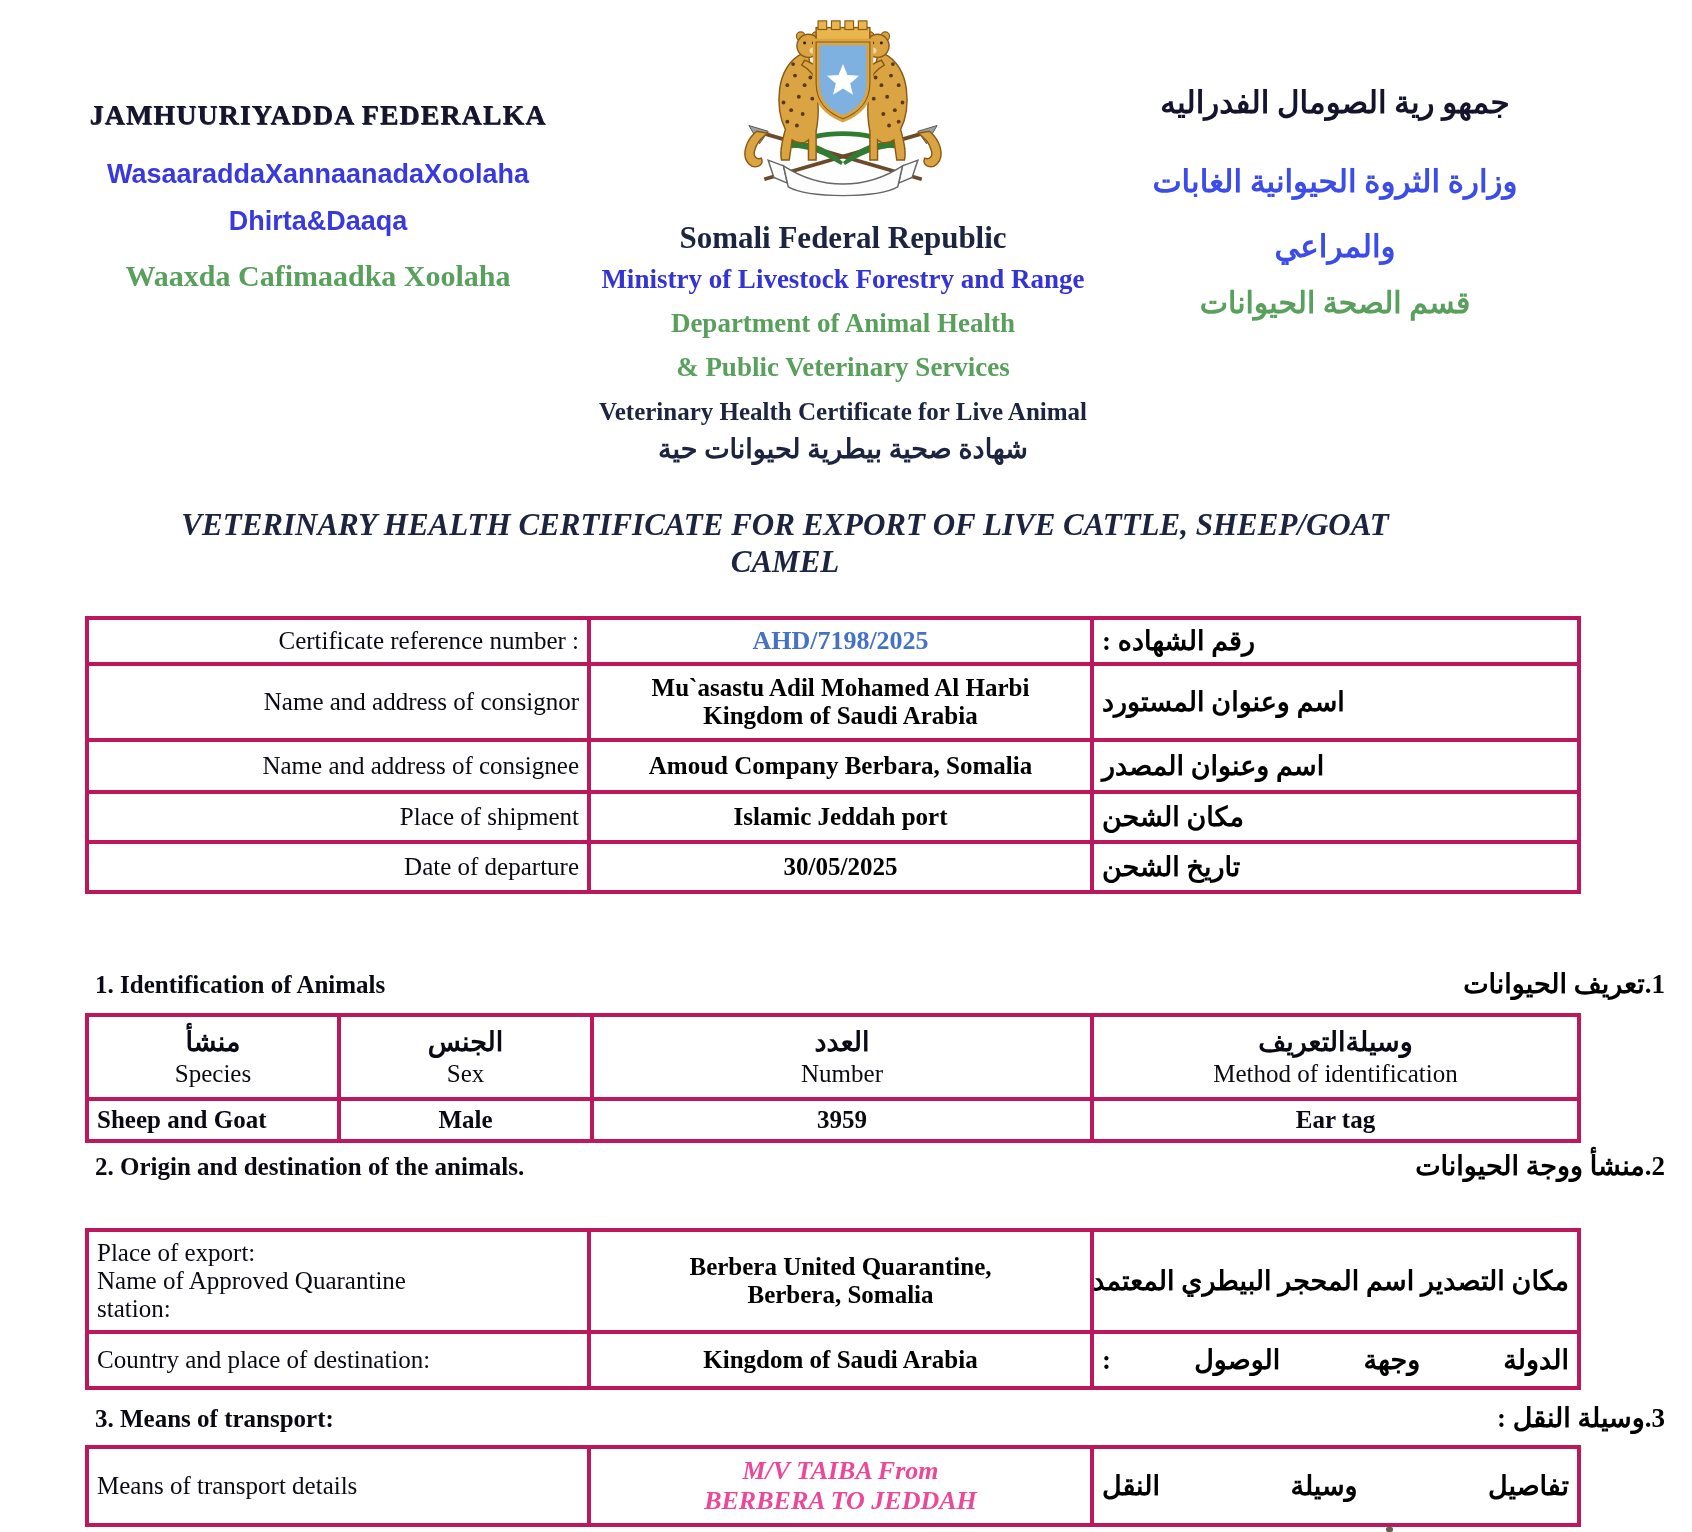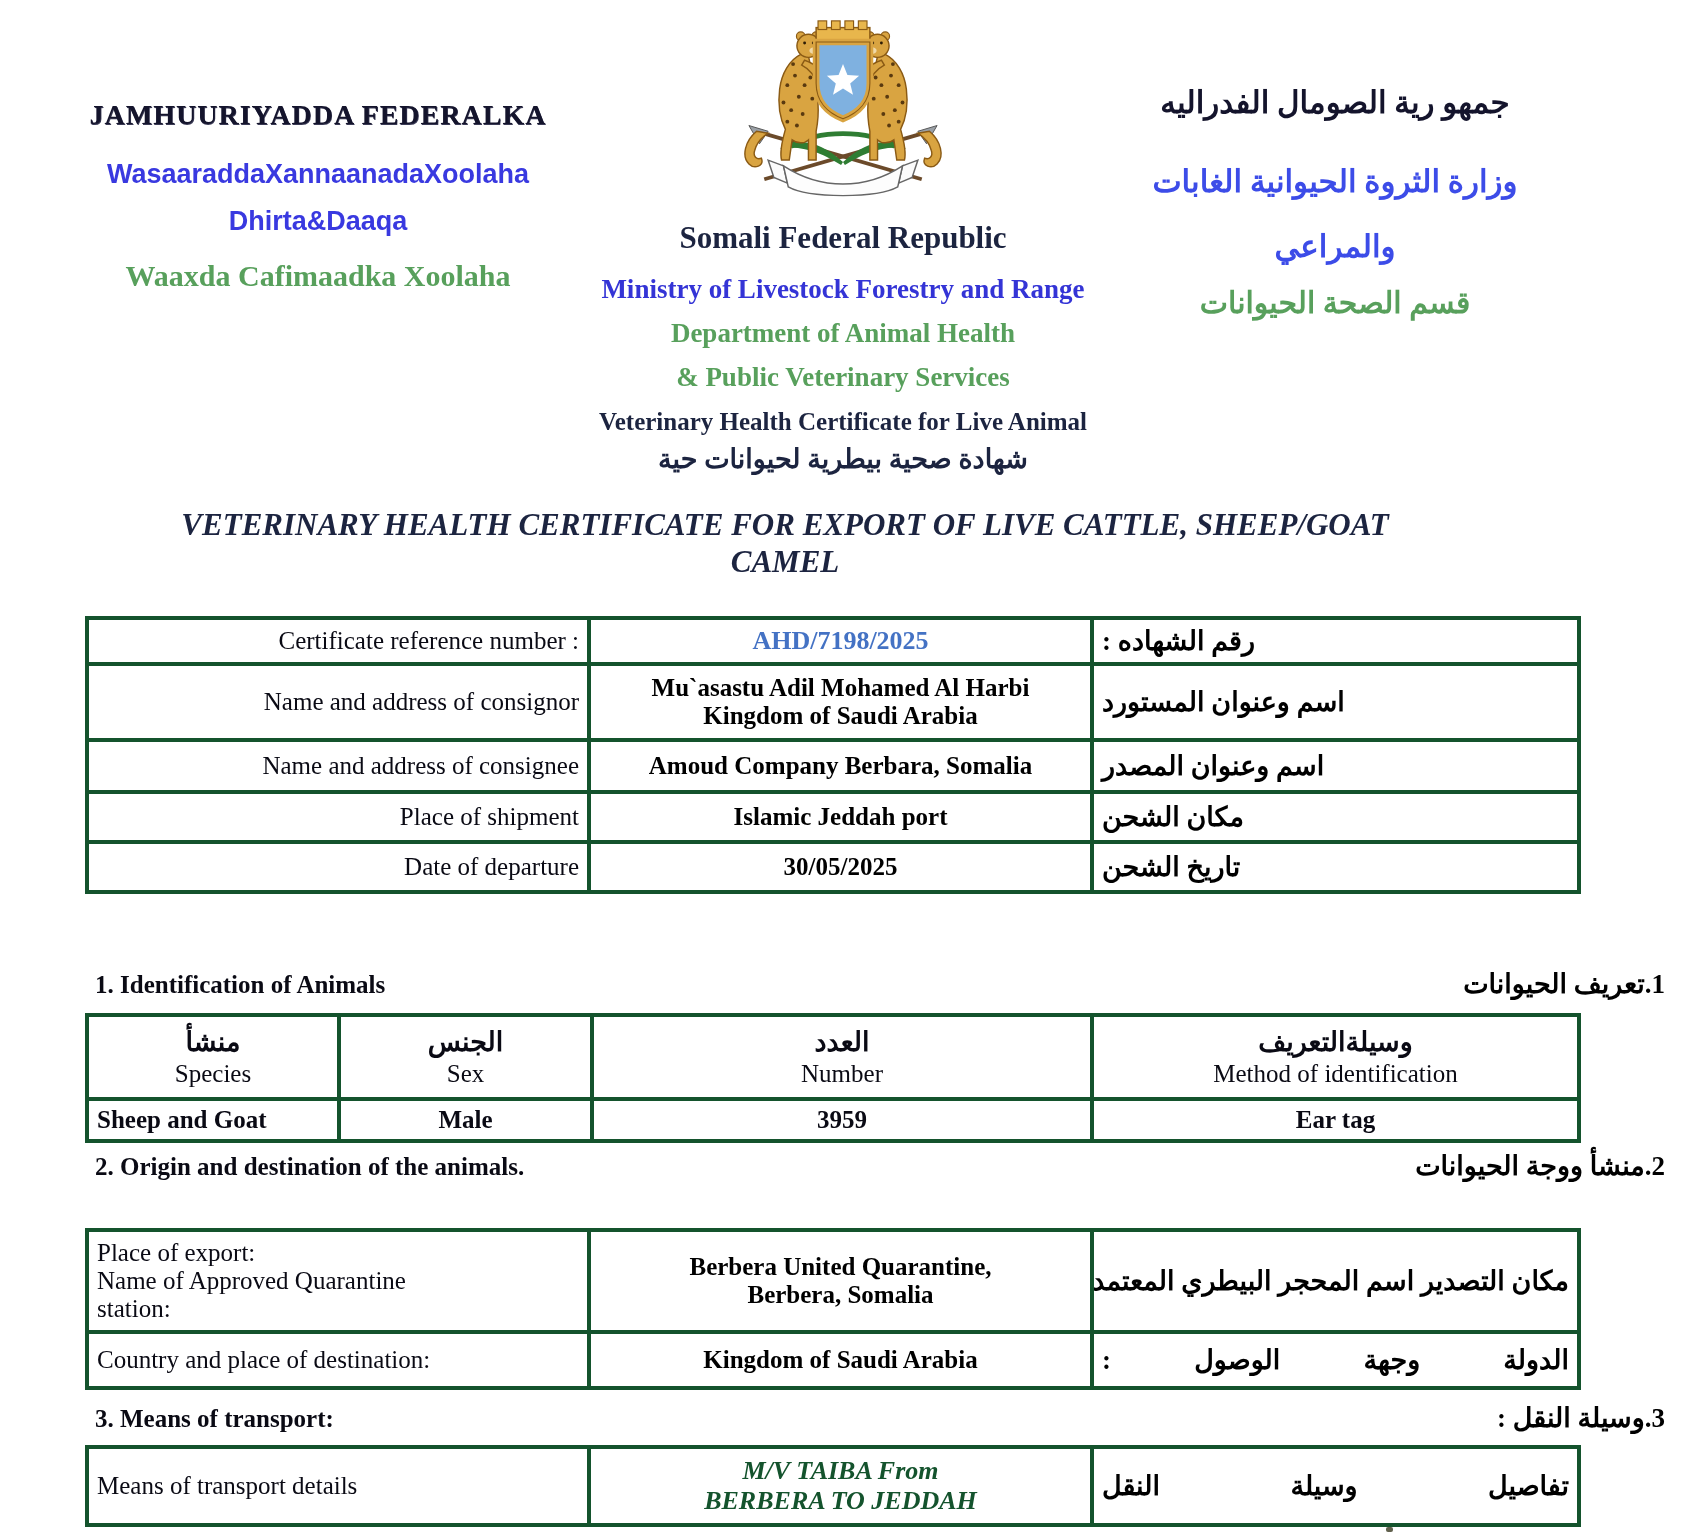--- a/index.html
+++ b/index.html
@@ -10,41 +10,41 @@
   
   .hdr-left{position:absolute; left:78px; top:96px; width:480px; text-align:center;}
   .hl-deco{font-weight:bold; font-size:28px; line-height:37px; color:#14142c; letter-spacing:1px; text-shadow:0.6px 0.6px 0 #3a3a55;}
   .hl-blue{margin-top:26px; font-family:"Liberation Sans", sans-serif; font-weight:bold; font-size:27px; color:#3939e0;}
   .hl-blue2{margin-top:16px; font-family:"Liberation Sans", sans-serif; font-weight:bold; font-size:27px; color:#3939e0;}
   .hl-green{margin-top:22px; font-weight:bold; font-size:30px; color:#58a05c;}
   
   .hdr-center{position:absolute; left:548px; top:18px; width:590px; text-align:center;}
   .emblem{display:block; margin:0 auto;}
   .hc-title{margin-top:10px; font-weight:bold; font-size:31px; color:#1c2440;}
-  .hc-ministry{margin-top:18px; font-weight:bold; font-size:27px; color:#3434d6;}
+  .hc-ministry{margin-top:8px; font-weight:bold; font-size:27px; color:#3434d6;}
   .hc-dept{margin-top:13px; font-weight:bold; font-size:27px; color:#58a05c;}
   .hc-cert{margin-top:15px; font-weight:bold; font-size:25px; color:#1c2440;}
   .hc-cert-ar{margin-top:7px; font-weight:bold; font-size:27px; color:#1c2440;}
   
   .hdr-right{position:absolute; left:1100px; top:84px; width:470px; text-align:center; direction:rtl;}
   .hr-navy{font-weight:bold; font-size:31px; color:#14142c;}
   .hr-blue{margin-top:42px; font-weight:bold; font-size:31px; color:#3c4ce8;}
   .hr-blue2{margin-top:28px; font-weight:bold; font-size:31px; color:#3c4ce8;}
   .hr-green{margin-top:20px; font-weight:bold; font-size:30px; color:#58a05c;}
   
   .doc-title{position:absolute; left:85px; top:506px; width:1400px; text-align:center;
     font-style:italic; font-weight:bold; font-size:31px; line-height:37px; color:#1c2440;}
   
   table.tbl{position:absolute; left:85px; width:1492px; border-collapse:collapse; table-layout:fixed; background:#fff;}
-  table.tbl td{border:4px solid #14532d; padding:2px 8px; vertical-align:middle; overflow:hidden;}
+  table.tbl td{border:4px solid #be185d; padding:2px 8px; vertical-align:middle; overflow:hidden;}
   td.en-label{font-size:25px; color:#0a0a14; text-align:right; padding-right:26px;}
   td.en-left{font-size:25px; color:#0a0a14; text-align:left; padding-left:14px;}
   td.value{font-weight:bold; font-size:25px; text-align:center; color:#000;}
   td.value-blue{font-weight:bold; font-size:26px; text-align:center; color:#4472c4;}
-  td.value-italic{font-weight:bold; font-style:italic; font-size:26px; text-align:center; color:#14532d;}
+  td.value-italic{font-weight:bold; font-style:italic; font-size:26px; text-align:center; color:#ec4899;}
   td.ar{font-weight:bold; font-size:27px; direction:rtl; text-align:left; padding-left:14px; color:#000;}
   td.ar-spread{font-weight:bold; font-size:27px; direction:rtl; text-align:justify; text-align-last:justify; padding:0 12px; color:#000; white-space:nowrap;}
   .pre{white-space:pre-line;}
   .t-cert{top:616px;}
   .t-animals{top:1013px;}
   .t-origin{top:1228px;}
   .t-transport{top:1445px;padding-left:16px;}
   .ah .ar-h{font-weight:bold; font-size:27px; direction:rtl;}
   .ah .en-h{font-size:25px; margin-top:2px;}
   .ah td{text-align:center;}

